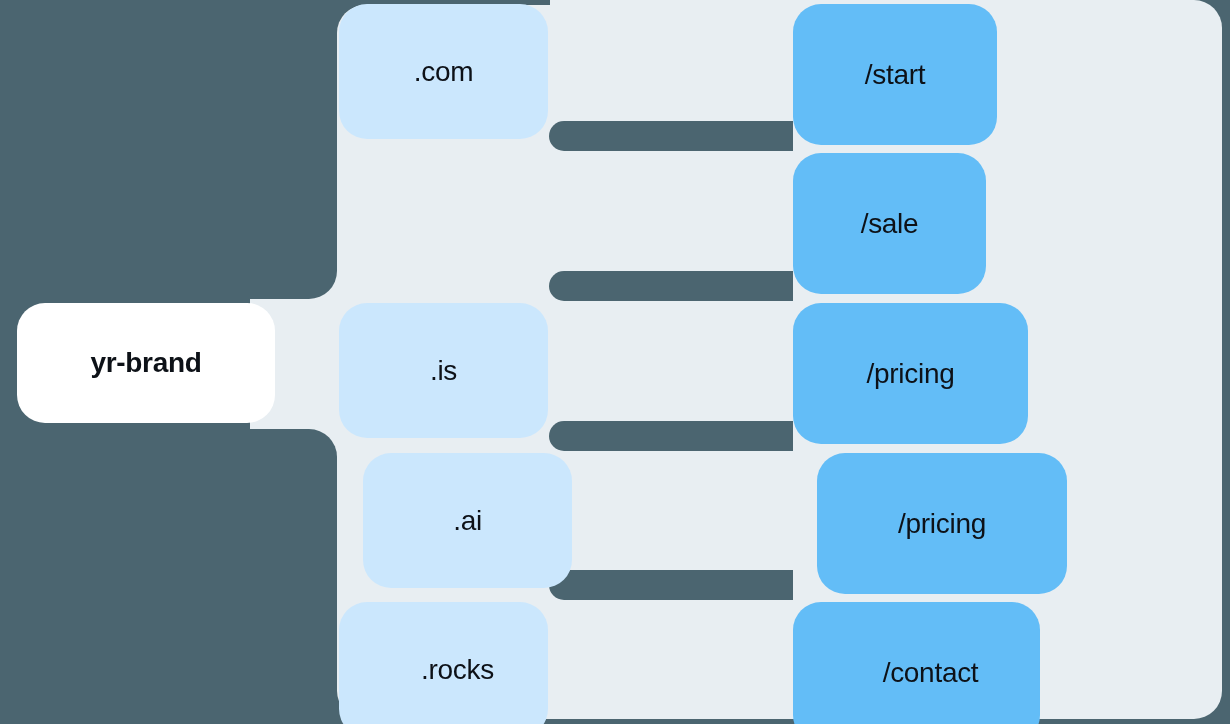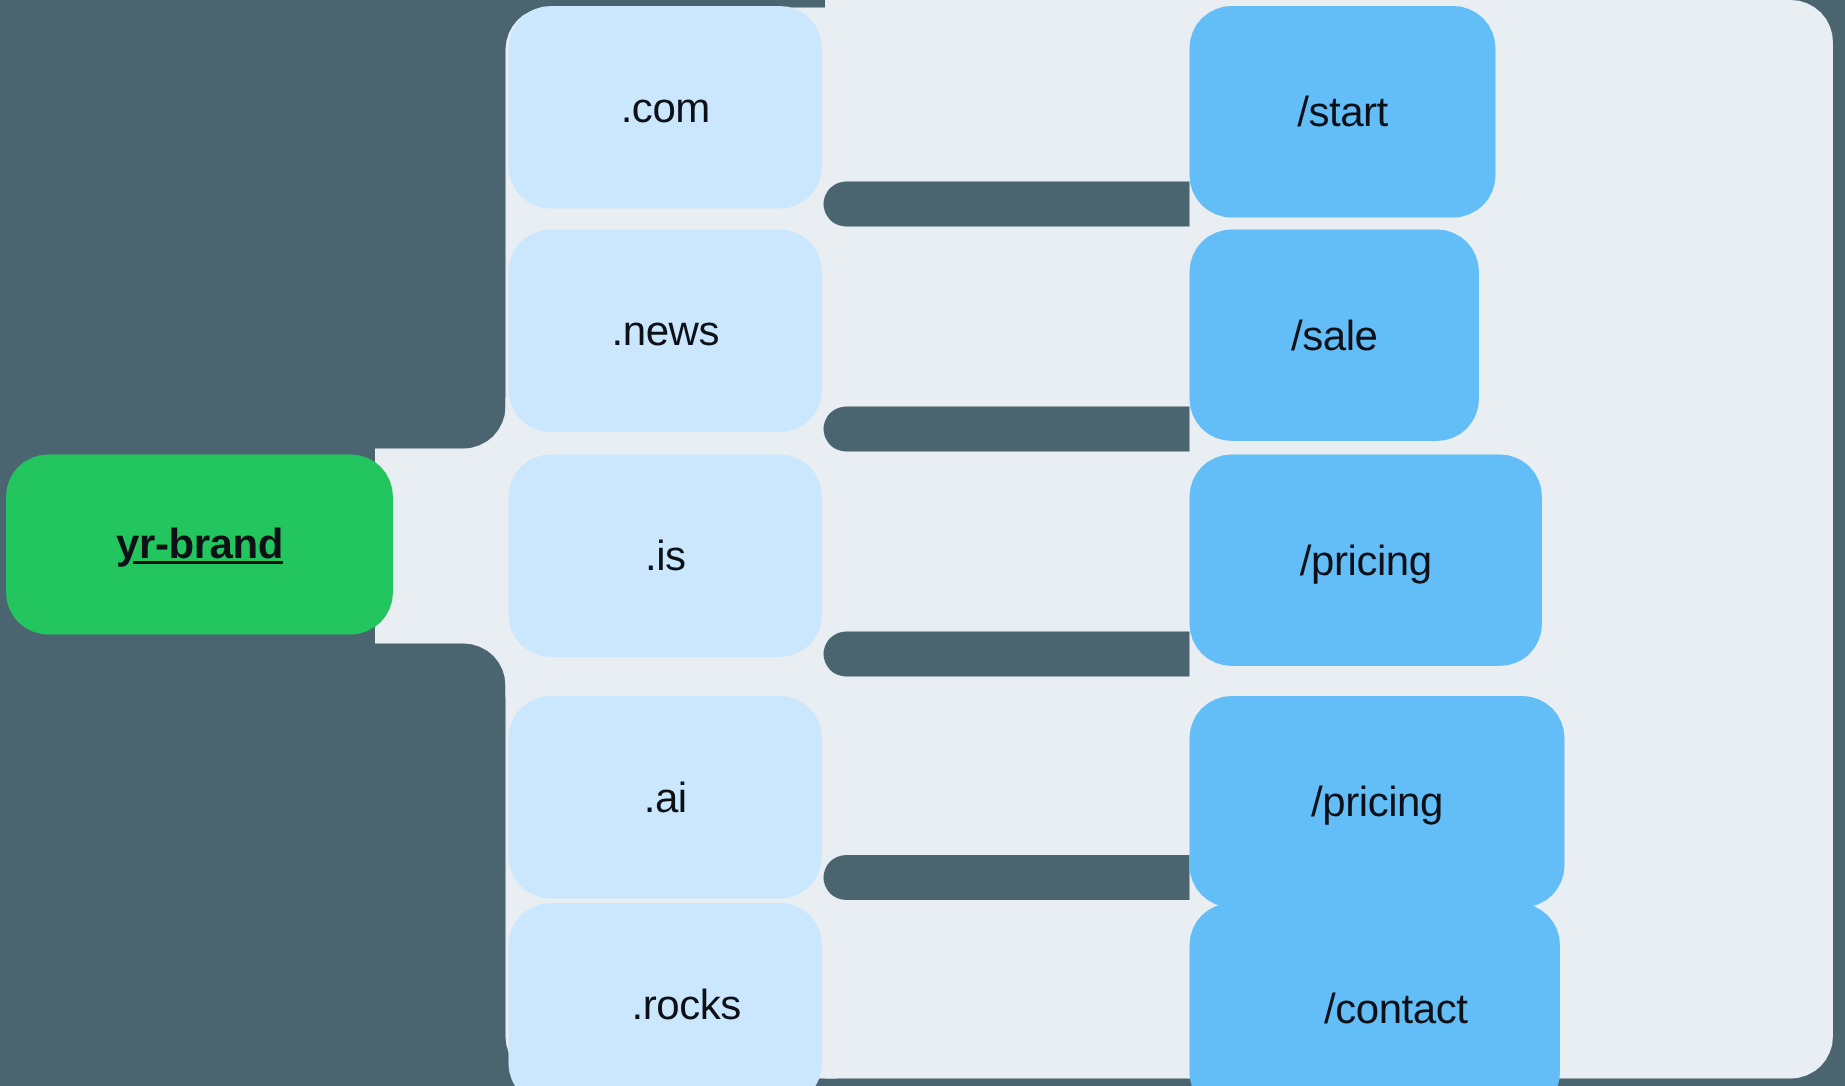--- a/index.html
+++ b/index.html
@@ -59,37 +59,36 @@
   .node {
     display: flex;
     align-items: center;
     justify-content: center;
     font-size: 28px;
     font-weight: 500;
     letter-spacing: -0.3px;
     border-radius: 28px;
   }
   .brand-node {
-    left: 4px; top: 303px; width: 258px; height: 120px;
-    background: #22c55e;
+    left: 17px; top: 303px; width: 258px; height: 120px;
+    background: #ffffff;
     font-weight: 700;
-    text-decoration: underline;
   }
   .tld-node {
     left: 339px; width: 209px; height: 135px;
     background: #cbe7fd;
   }
   .path-node {
     left: 793px; height: 141px;
     background: #63bdf7;
   }
   .row-0 { top: 4px; }
   .row-1 { top: 153px; }
   .row-2 { top: 303px; }
-  .row-3 { top: 464px; }
+  .row-3 { top: 453px; margin-left: 24px; }
   .row-4 { top: 602px; padding-left: 28px; }
   .pw-0 { width: 204px; }
   .pw-1 { width: 193px; }
   .pw-2 { width: 235px; }
   .pw-3 { width: 250px; }
   .pw-4 { width: 247px; }
 
   .node span { position: static; }
 </style>
 </head>
@@ -108,23 +107,20 @@
   <div class="bar bar-2"></div>
   <div class="bar bar-3"></div>
 
   <div class="node brand-node">
     <span>yr-brand</span>
   </div>
 
   <div class="node tld-node row-0">
     <span>.com</span>
   </div>
-  <div class="node tld-node row-1">
-    <span>.news</span>
-  </div>
   <div class="node tld-node row-2">
     <span>.is</span>
   </div>
   <div class="node tld-node row-3">
     <span>.ai</span>
   </div>
   <div class="node tld-node row-4">
     <span>.rocks</span>
   </div>
 

